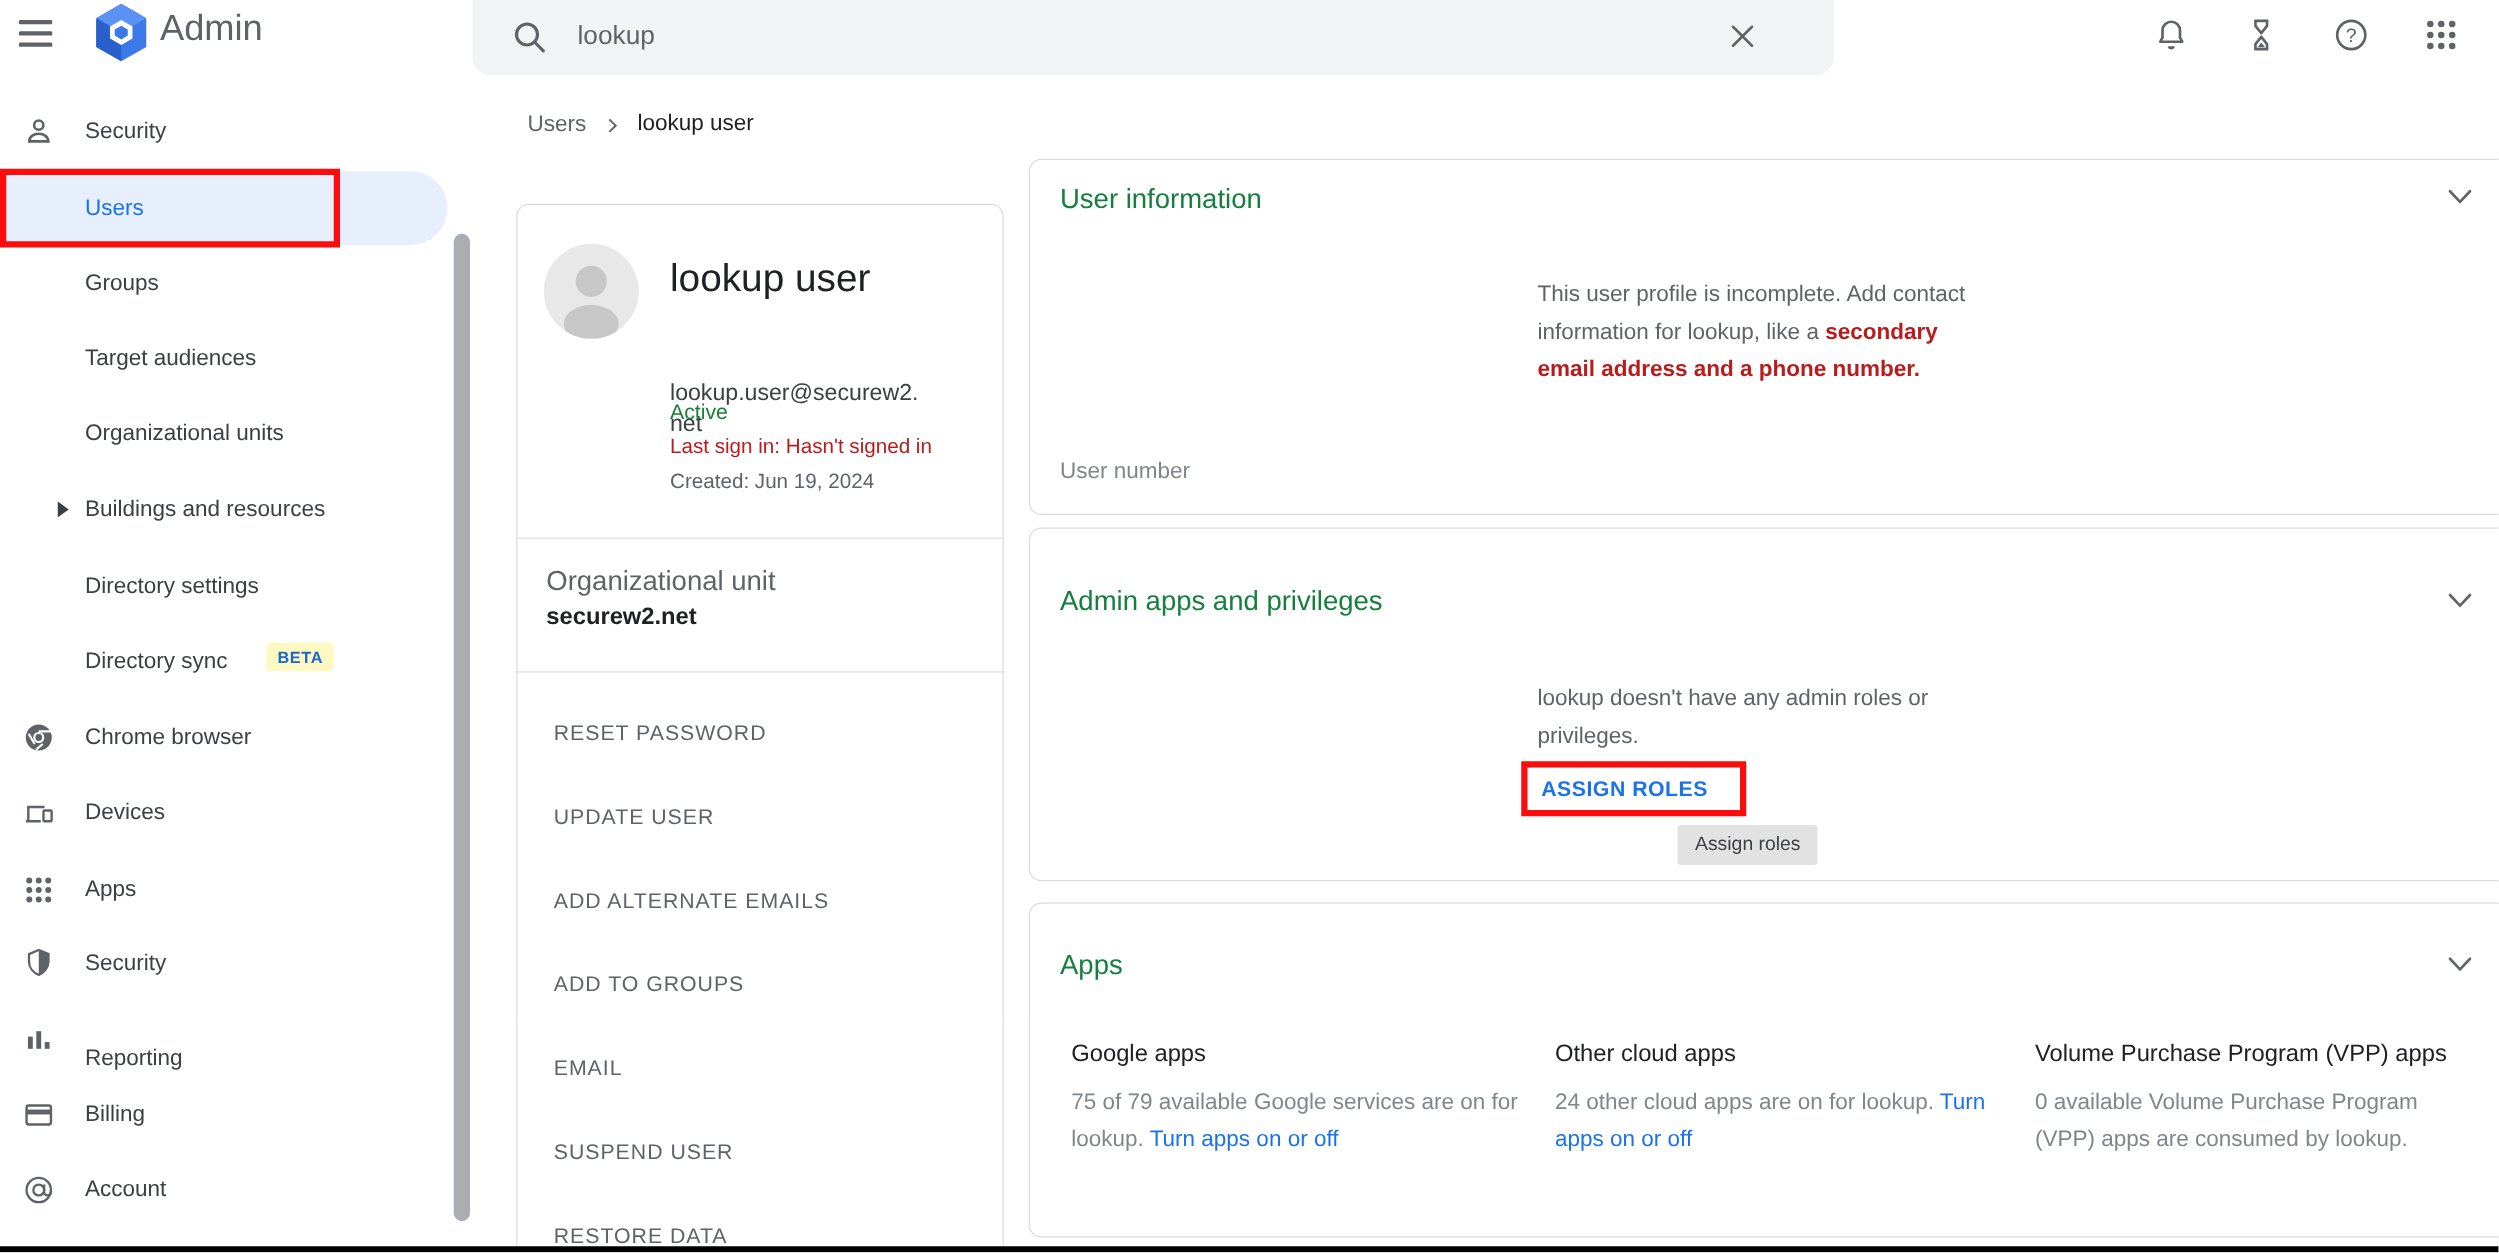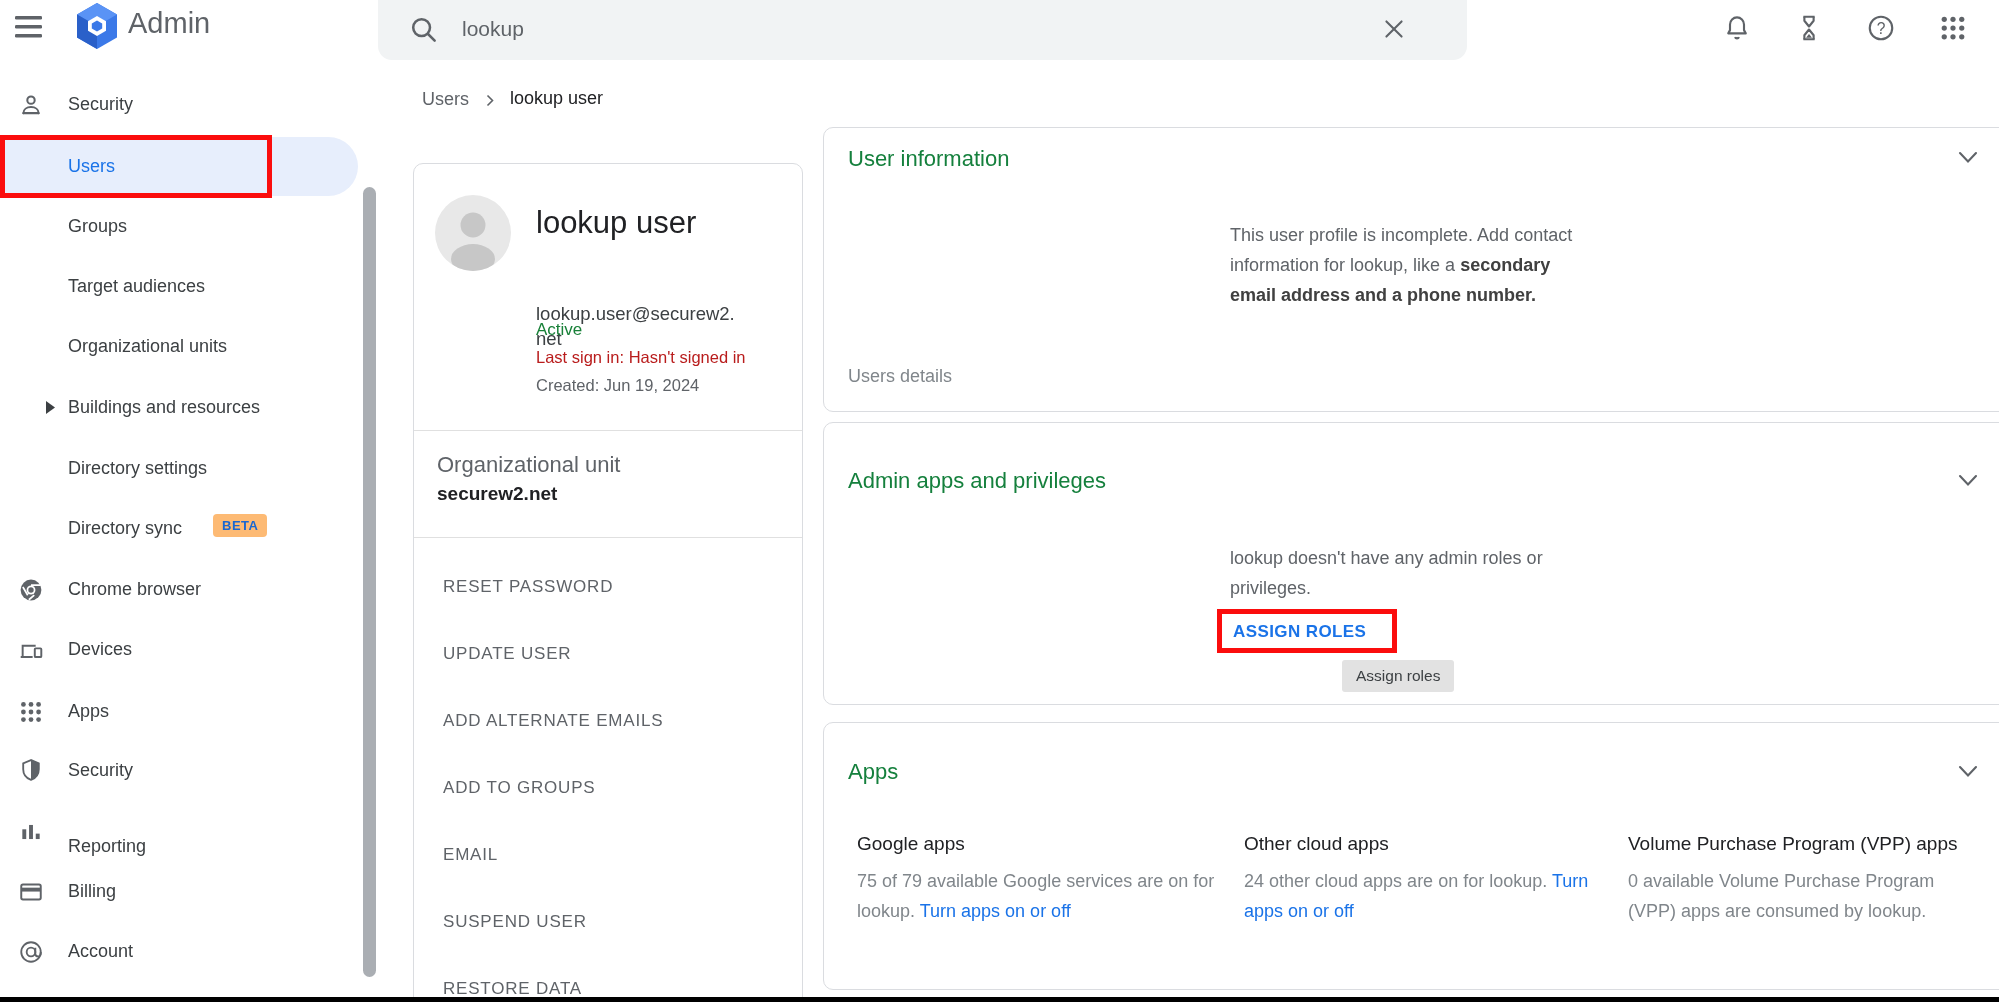--- a/index.html
+++ b/index.html
@@ -9,21 +9,21 @@
   
   .searchbar{left:378px;top:0;width:1089px;height:60px;background:#f1f3f4;border-radius:0 0 14px 14px;}
   .search-text{left:462px;top:17px;font-size:21px;color:#5f6368;}
   .admin-title{left:128px;top:7px;font-size:29px;color:#5f6368;}
   .topicon{width:30px;height:30px;top:13px;cursor:pointer;}
   
   .side-label{left:68px;font-size:18px;color:#3c4043;white-space:nowrap;cursor:pointer;}
   .side-icon{left:18px;width:26px;height:26px;}
   .users-pill{left:0;top:137px;width:358px;height:59px;background:#e7eefc;border-radius:0 30px 30px 0;}
   .redbox{border:5px solid #fb0d0d;box-sizing:border-box;background:transparent;pointer-events:none;}
-  .beta-badge{left:213px;top:514px;background:#fdba74;color:#1967d2;font-size:13px;font-weight:bold;
+  .beta-badge{left:213px;top:514px;background:#fef9c3;color:#1967d2;font-size:13px;font-weight:bold;
               letter-spacing:.5px;padding:4px 9px;border-radius:4px;}
   .scrollbar{left:363px;top:187px;width:13px;height:790px;background:#aaaeb3;border-radius:7px;}
   
   .crumb-parent{left:422px;top:89px;font-size:18px;color:#5f6368;cursor:pointer;}
   .crumb-current{left:510px;top:88px;font-size:18px;color:#202124;font-weight:500;}
   
   .card{left:413px;top:163px;width:390px;height:860px;background:#fff;border:1px solid #dadce0;
         border-radius:10px;box-sizing:border-box;}
   .avatar{left:435px;top:195px;width:76px;height:76px;border-radius:50%;background:#e8e8e8;overflow:hidden;}
   .user-name{left:536px;top:205px;font-size:31px;color:#202124;}
@@ -32,21 +32,21 @@
   .user-meta1{left:536px;top:348px;font-size:16.5px;color:#b91c1c;}
   .user-meta2{left:536px;top:376px;font-size:16.5px;color:#5f6368;}
   .card-divider{left:414px;width:388px;height:1px;background:#e0e0e0;}
   .org-label{left:437px;top:452px;font-size:22px;color:#5f6368;}
   .org-value{left:437px;top:483px;font-size:19px;font-weight:bold;color:#202124;}
   .card-action{left:443px;font-size:17px;font-weight:500;letter-spacing:.8px;color:#5f6368;cursor:pointer;white-space:nowrap;}
   
   .panel{left:823px;width:1200px;background:#fff;border:1px solid #dadce0;border-radius:10px;box-sizing:border-box;}
   .panel-title{left:848px;font-size:22px;color:#15803d;}
   .panel-body{left:1230px;font-size:18px;line-height:30px;color:#5f6368;}
-  .panel-body b{color:#404040;}
+  .panel-body b{color:#b91c1c;}
   .panel-footer-link{left:848px;font-size:18px;color:#80868b;cursor:pointer;}
   .chevron{left:1958px;width:20px;height:13px;cursor:pointer;}
   .assign-link{left:1233px;top:622px;font-size:17px;font-weight:bold;letter-spacing:.4px;color:#1a73e8;cursor:pointer;}
   .tooltip{left:1342px;top:660px;background:#e2e2e2;color:#3c4043;font-size:15.5px;padding:7px 14px;border-radius:3px;}
   .apps-col{top:830px;}
   .apps-col h4{margin:0;font-size:19px;line-height:27px;font-weight:500;color:#202124;}
   .apps-col p{margin:9px 0 0 0;font-size:18px;line-height:30px;color:#80868b;}
   .apps-col .applink{color:#1a73e8;cursor:pointer;}
   .bottom-bar{left:0;top:997px;width:1999px;height:5px;background:#000;}
 </style>
@@ -221,21 +221,21 @@
   <div class="abs card-action" style="top:979px">RESTORE DATA</div>
 
   <div class="abs panel" style="top:127px;height:285px"></div>
   <div class="abs panel-title" style="top:146px">User information</div>
   <svg class="abs chevron" style="top:151px" viewBox="0 0 20 13" fill="none" stroke="#5f6368" stroke-width="2.1" stroke-linecap="round">
       <polyline points="2,2 10,10.5 18,2"></polyline>
     </svg>
   <div class="abs panel-body" style="top:220px;width:350px">
     <span>This user profile is incomplete. Add contact information for lookup, like a </span><b>secondary email address and a phone number.</b>
   </div>
-  <div class="abs panel-footer-link" style="top:366px">Users details</div>
+  <div class="abs panel-footer-link" style="top:366px">User number</div>
 
   <div class="abs panel" style="top:422px;height:283px"></div>
   <div class="abs panel-title" style="top:468px">Admin apps and privileges</div>
   <svg class="abs chevron" style="top:474px" viewBox="0 0 20 13" fill="none" stroke="#5f6368" stroke-width="2.1" stroke-linecap="round">
       <polyline points="2,2 10,10.5 18,2"></polyline>
     </svg>
   <div class="abs panel-body" style="top:543px;width:355px">lookup doesn't have any admin roles or privileges.</div>
   <div class="abs assign-link">ASSIGN ROLES</div>
   <div class="abs redbox" style="left:1217px;top:609px;width:180px;height:44px"></div>
   <div class="abs tooltip">Assign roles</div>

